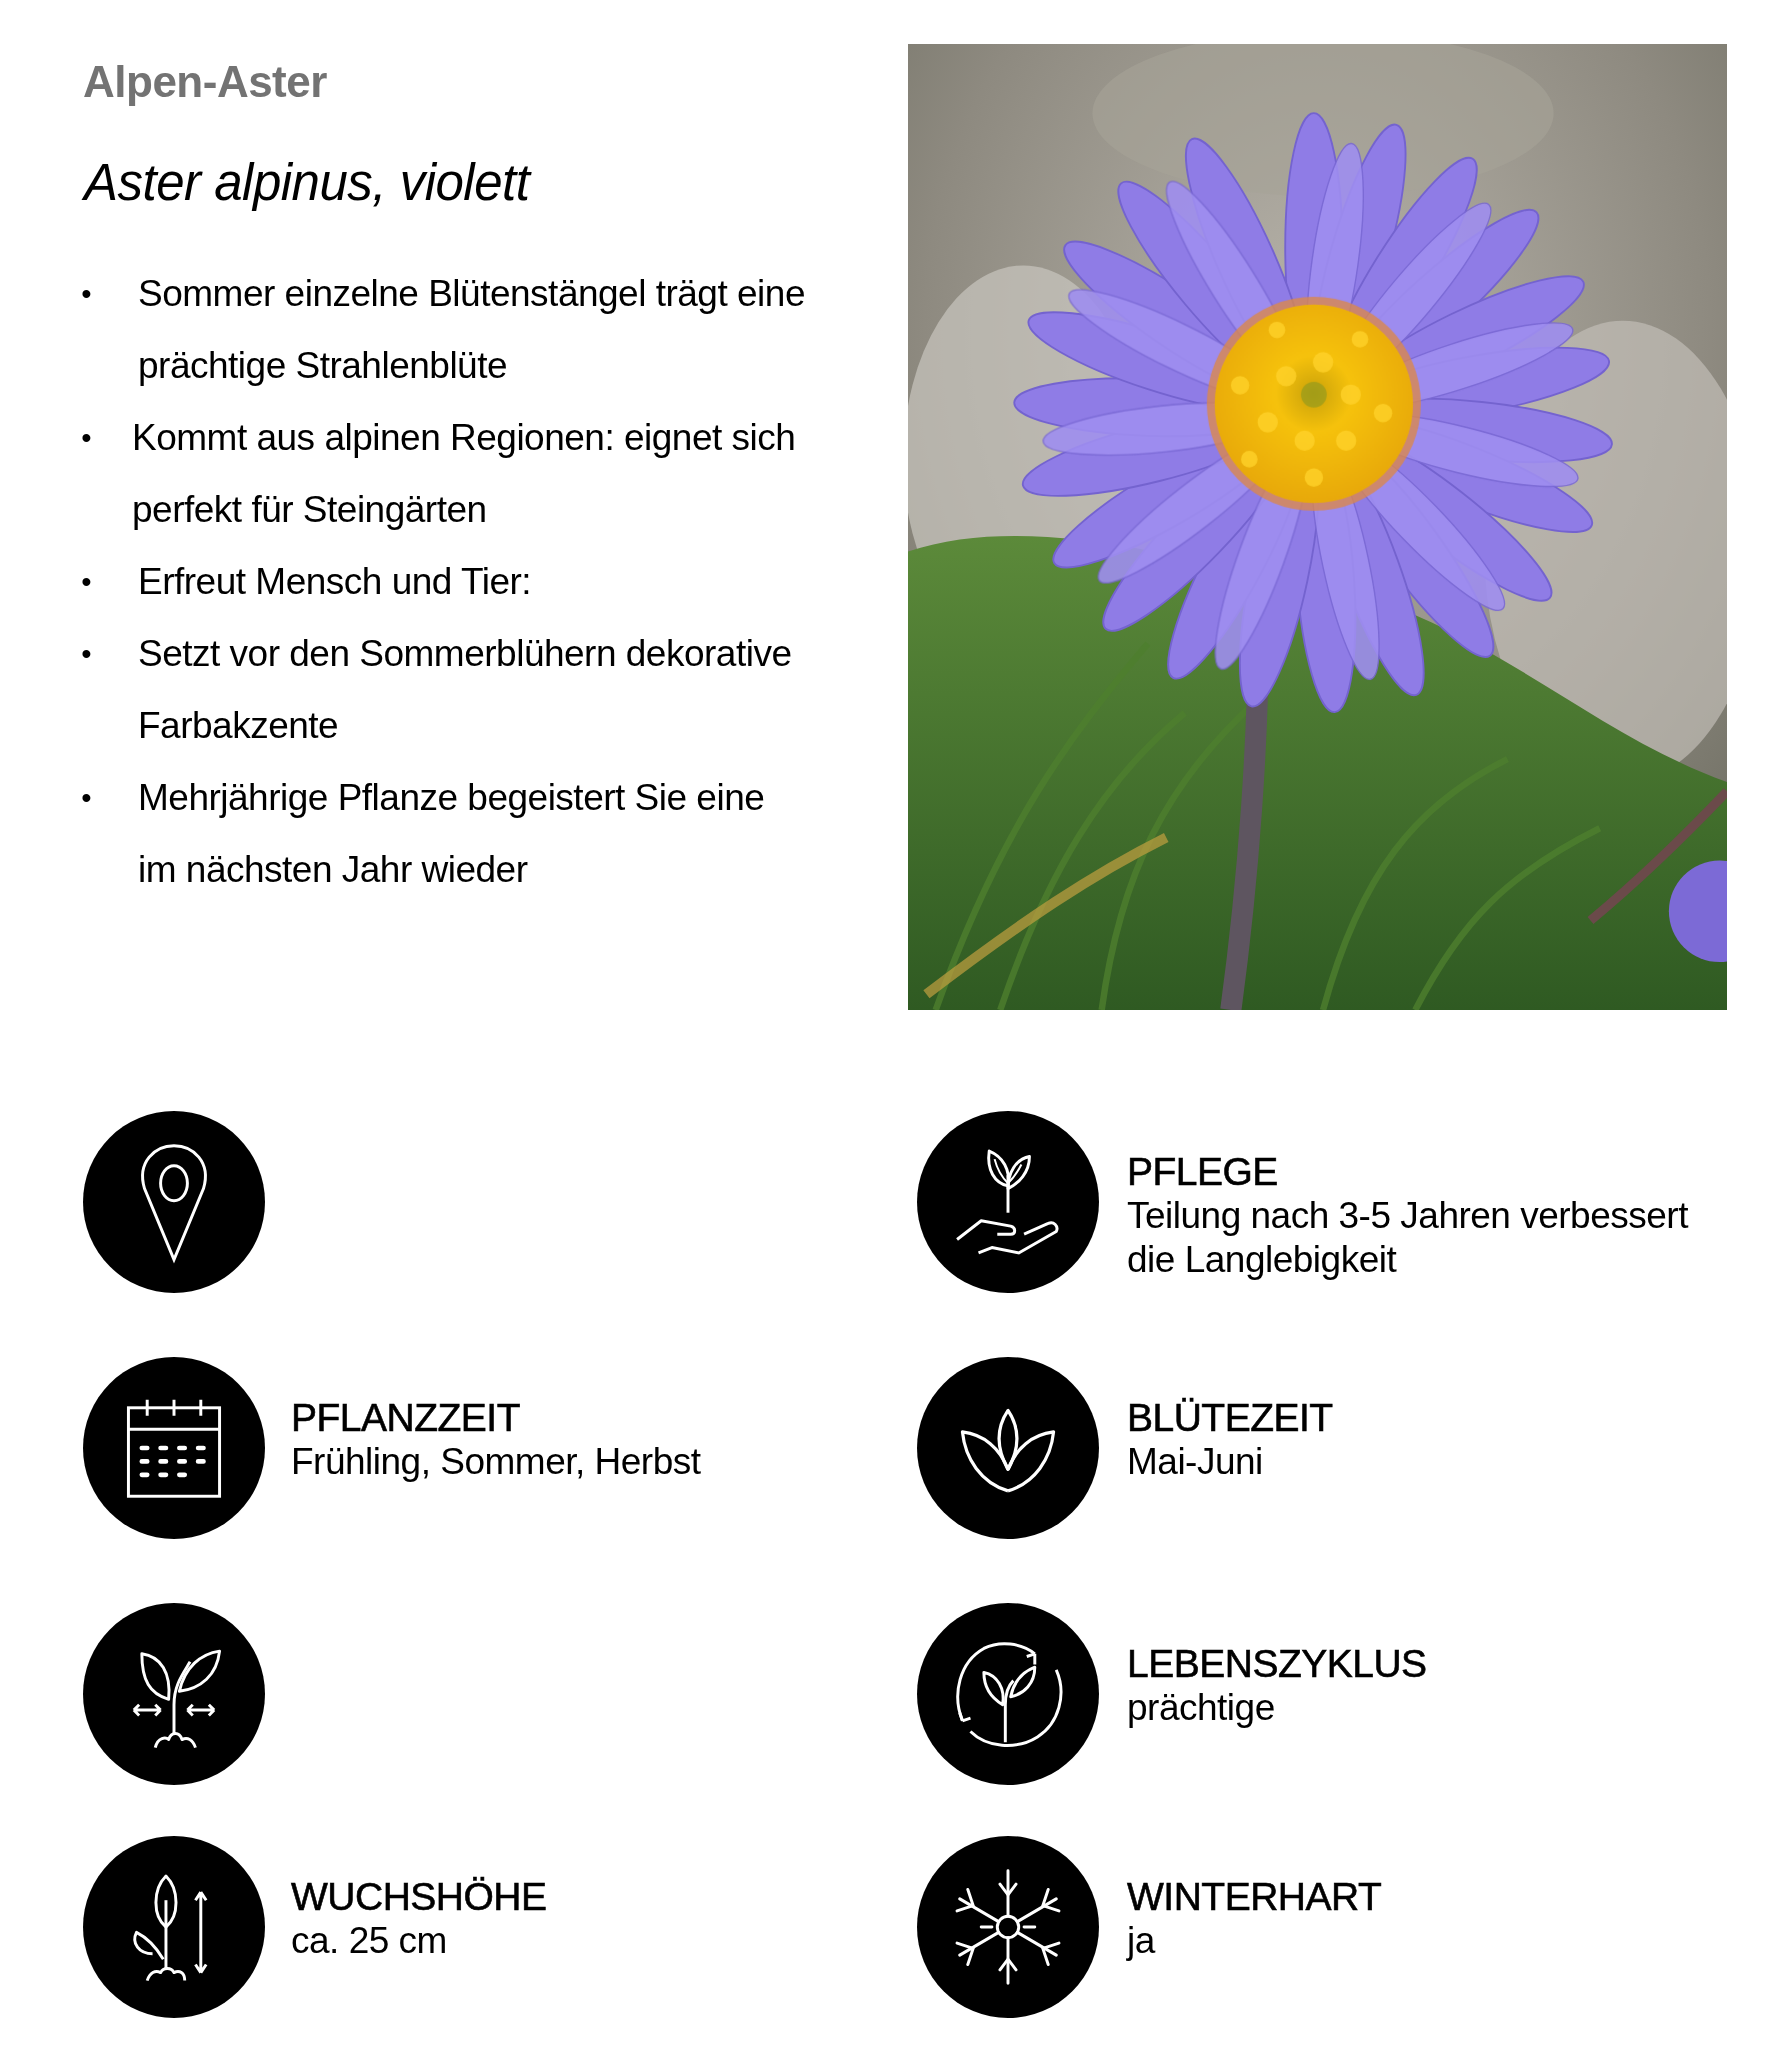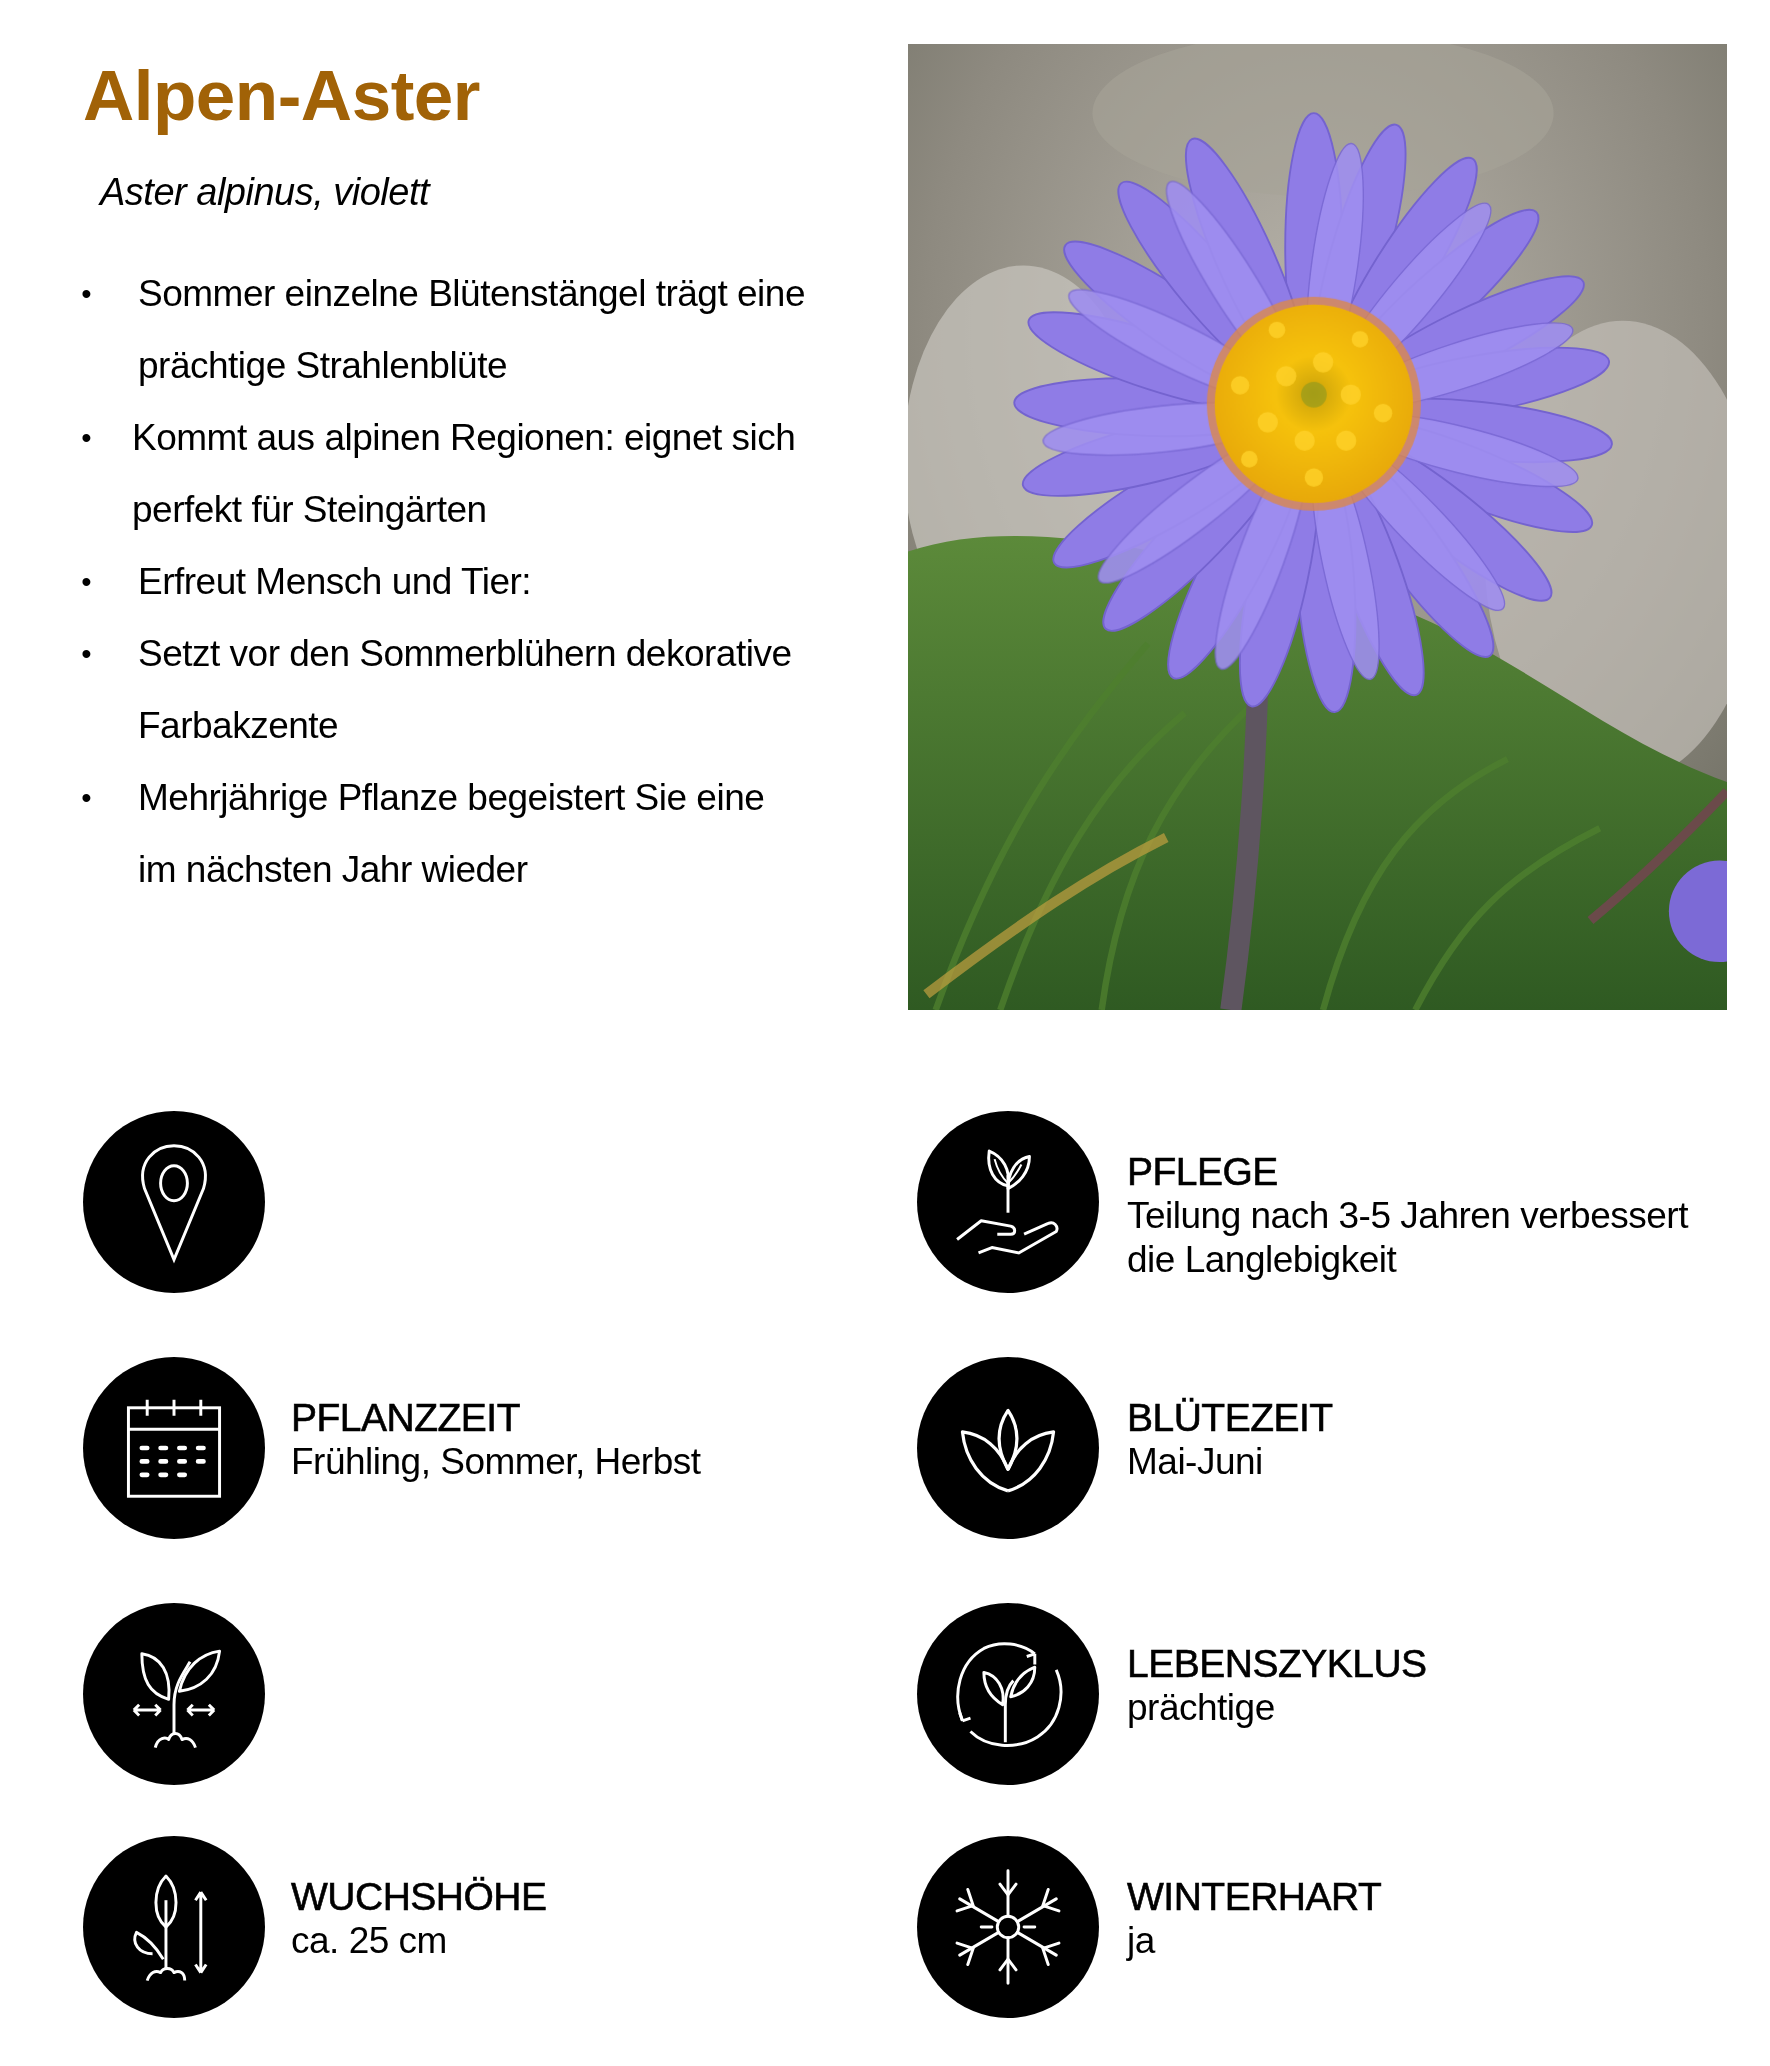--- a/index.html
+++ b/index.html
@@ -1,22 +1,22 @@
 <!DOCTYPE html>
 <html style="font-size:7.4px"><head>
 <meta charset="utf-8">
 <style>
   html, body { margin:0; padding:0; background:#ffffff; }
   body { width:1771px; height:2066px; position:relative; overflow:hidden;
          font-family:"Liberation Sans", "DejaVu Sans", sans-serif; color:#000; }
 
   .title { position:absolute; left:83px; top:60px; margin:0;
-           font-size:71px; font-weight:700; color:#a16207; letter-spacing:-0.5px; line-height:1; }
-  .subtitle { position:absolute; left:84px; top:157px; margin:16px;
-              font-size:38px; font-style:italic; line-height:1; letter-spacing:-0.5px; }
+           font-size:44px; font-weight:700; color:#737373; letter-spacing:-0.5px; line-height:1; }
+  .subtitle { position:absolute; left:84px; top:157px; margin:0;
+              font-size:51px; font-style:italic; line-height:1; letter-spacing:-0.5px; }
 
   .bullets { position:absolute; left:78px; top:258px; width:793px; margin:0; padding:0; list-style:none; }
   .bullets li { position:relative; padding-left:60px; font-size:37px; line-height:72px; letter-spacing:-0.5px; }
   .bullets li .dot { position:absolute; left:3.2px; top:0; font-size:29.5px; }
 
   .photo { position:absolute; left:908px; top:44px; width:819px; height:966px; overflow:hidden;
            background:#8a8a7e; }
   .photo svg { width:100%; height:100%; display:block; }
 
   .attr { position:absolute; width:784px; height:184px; }

